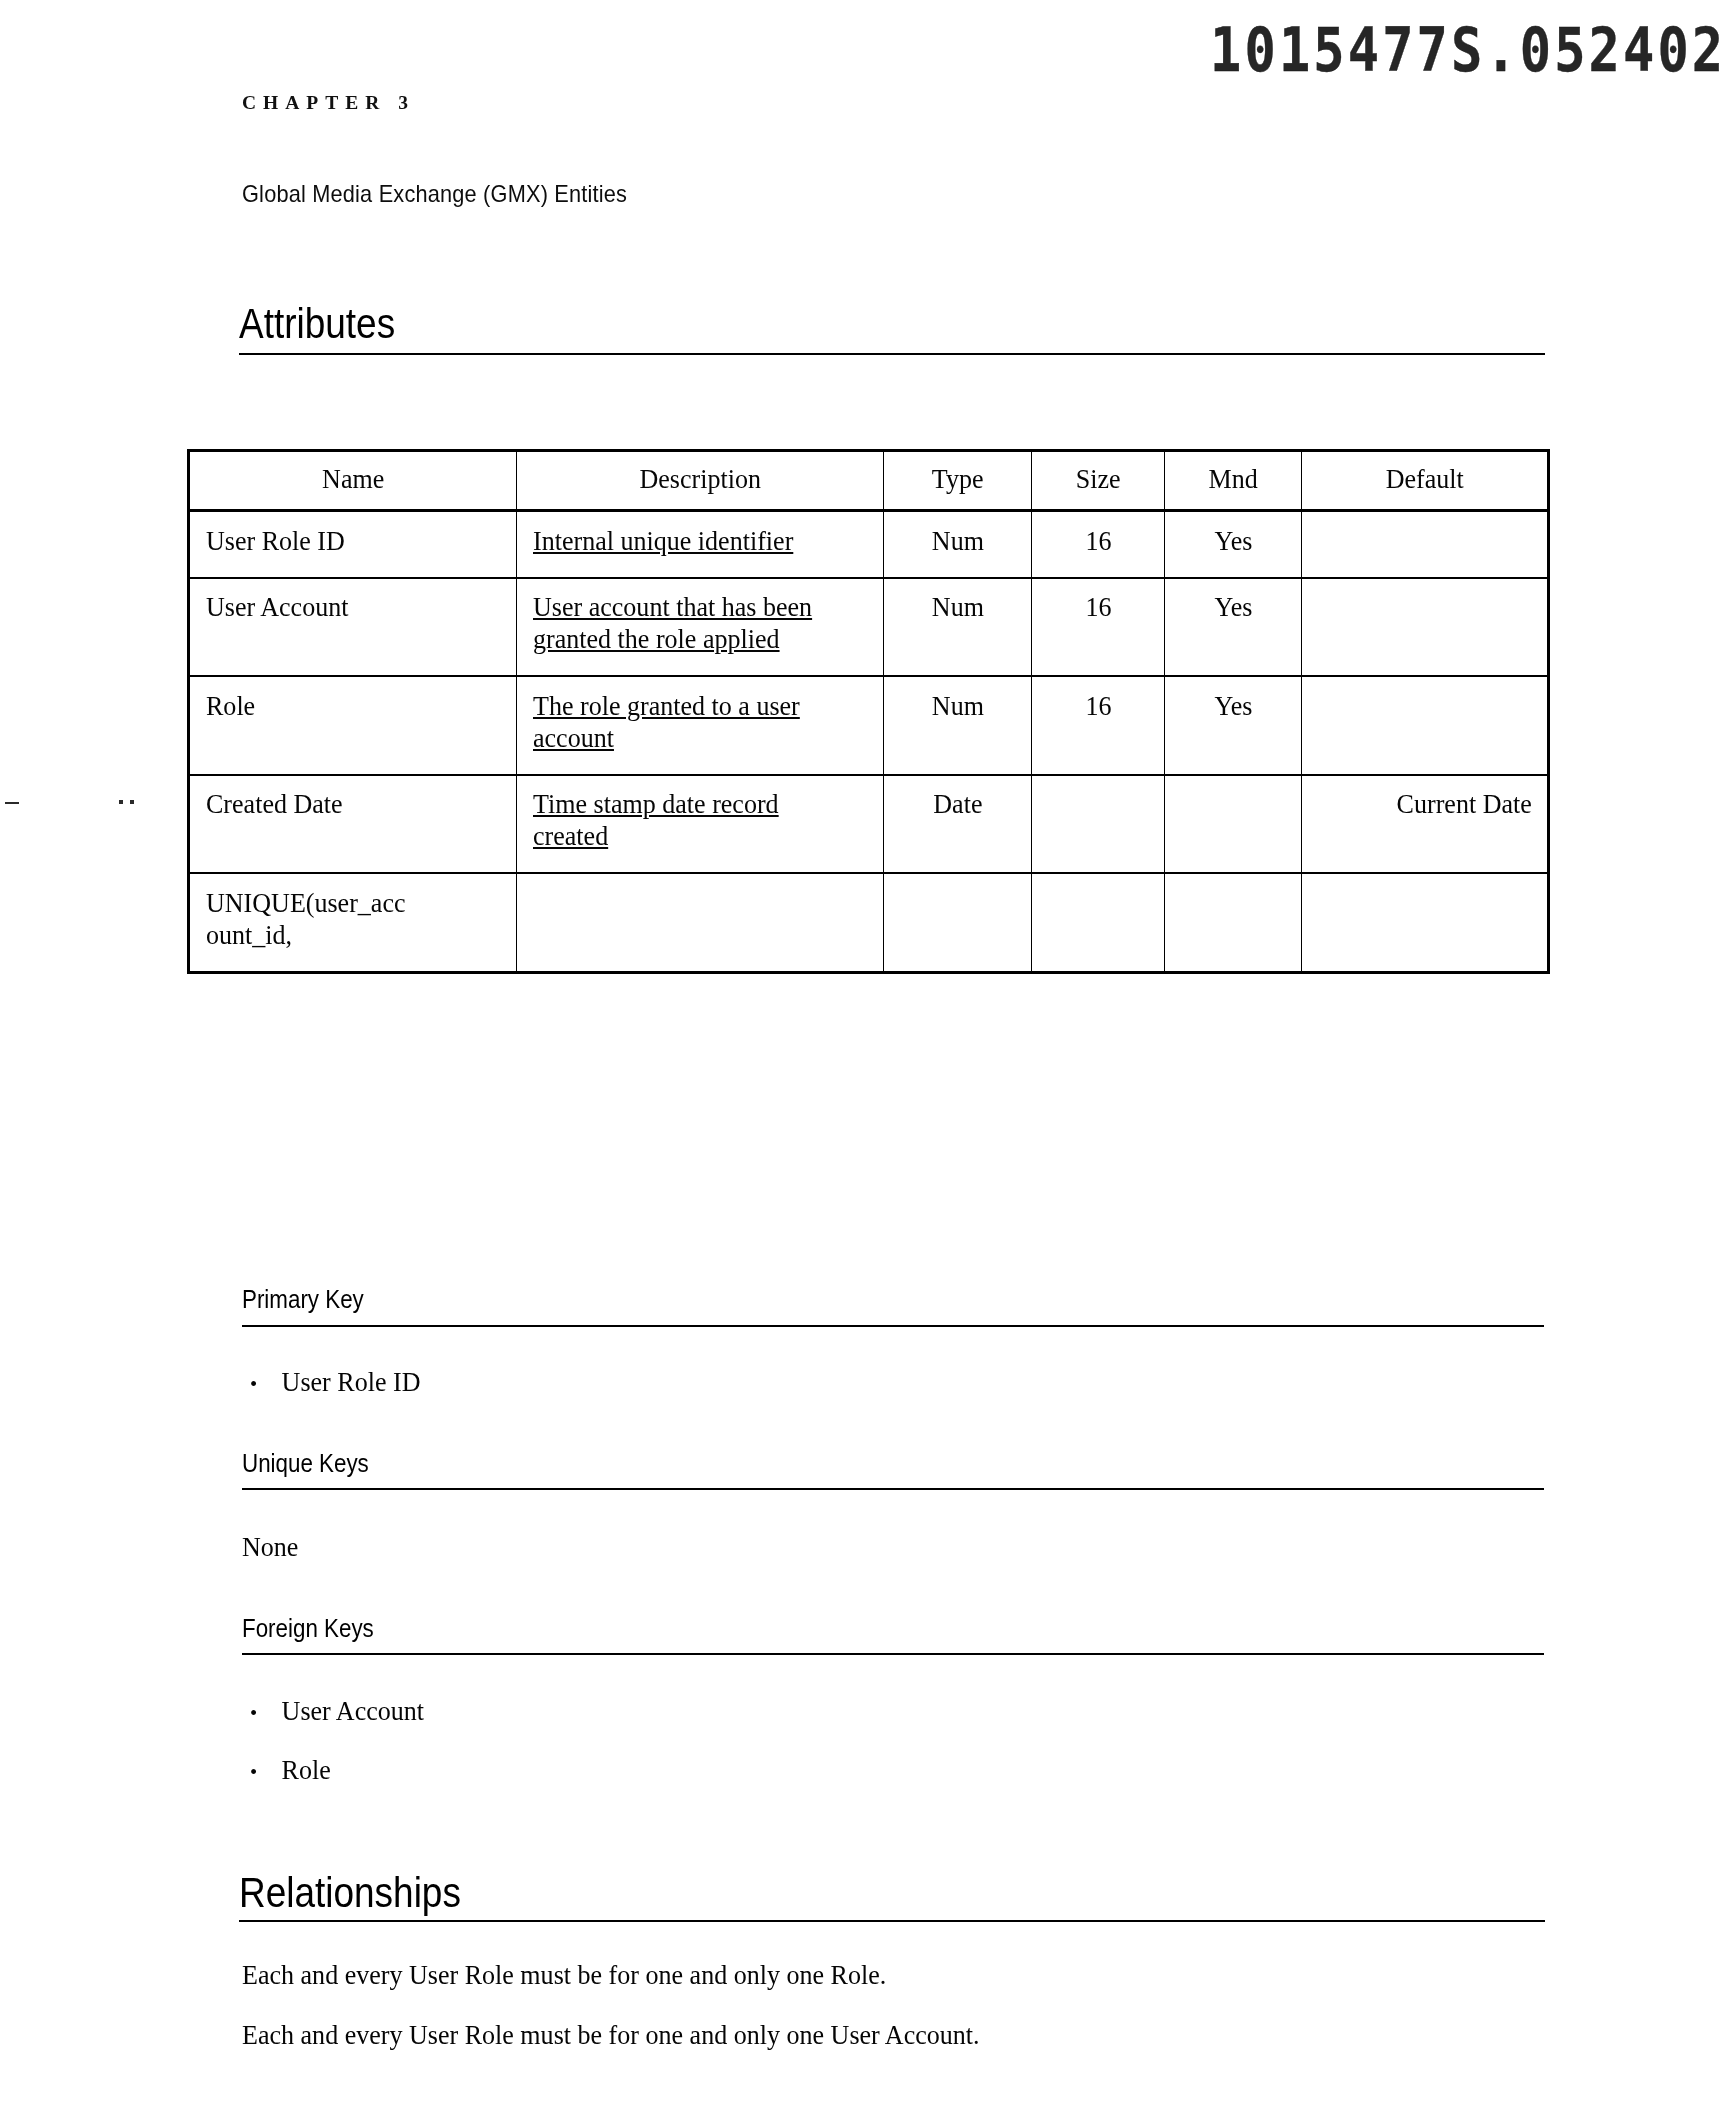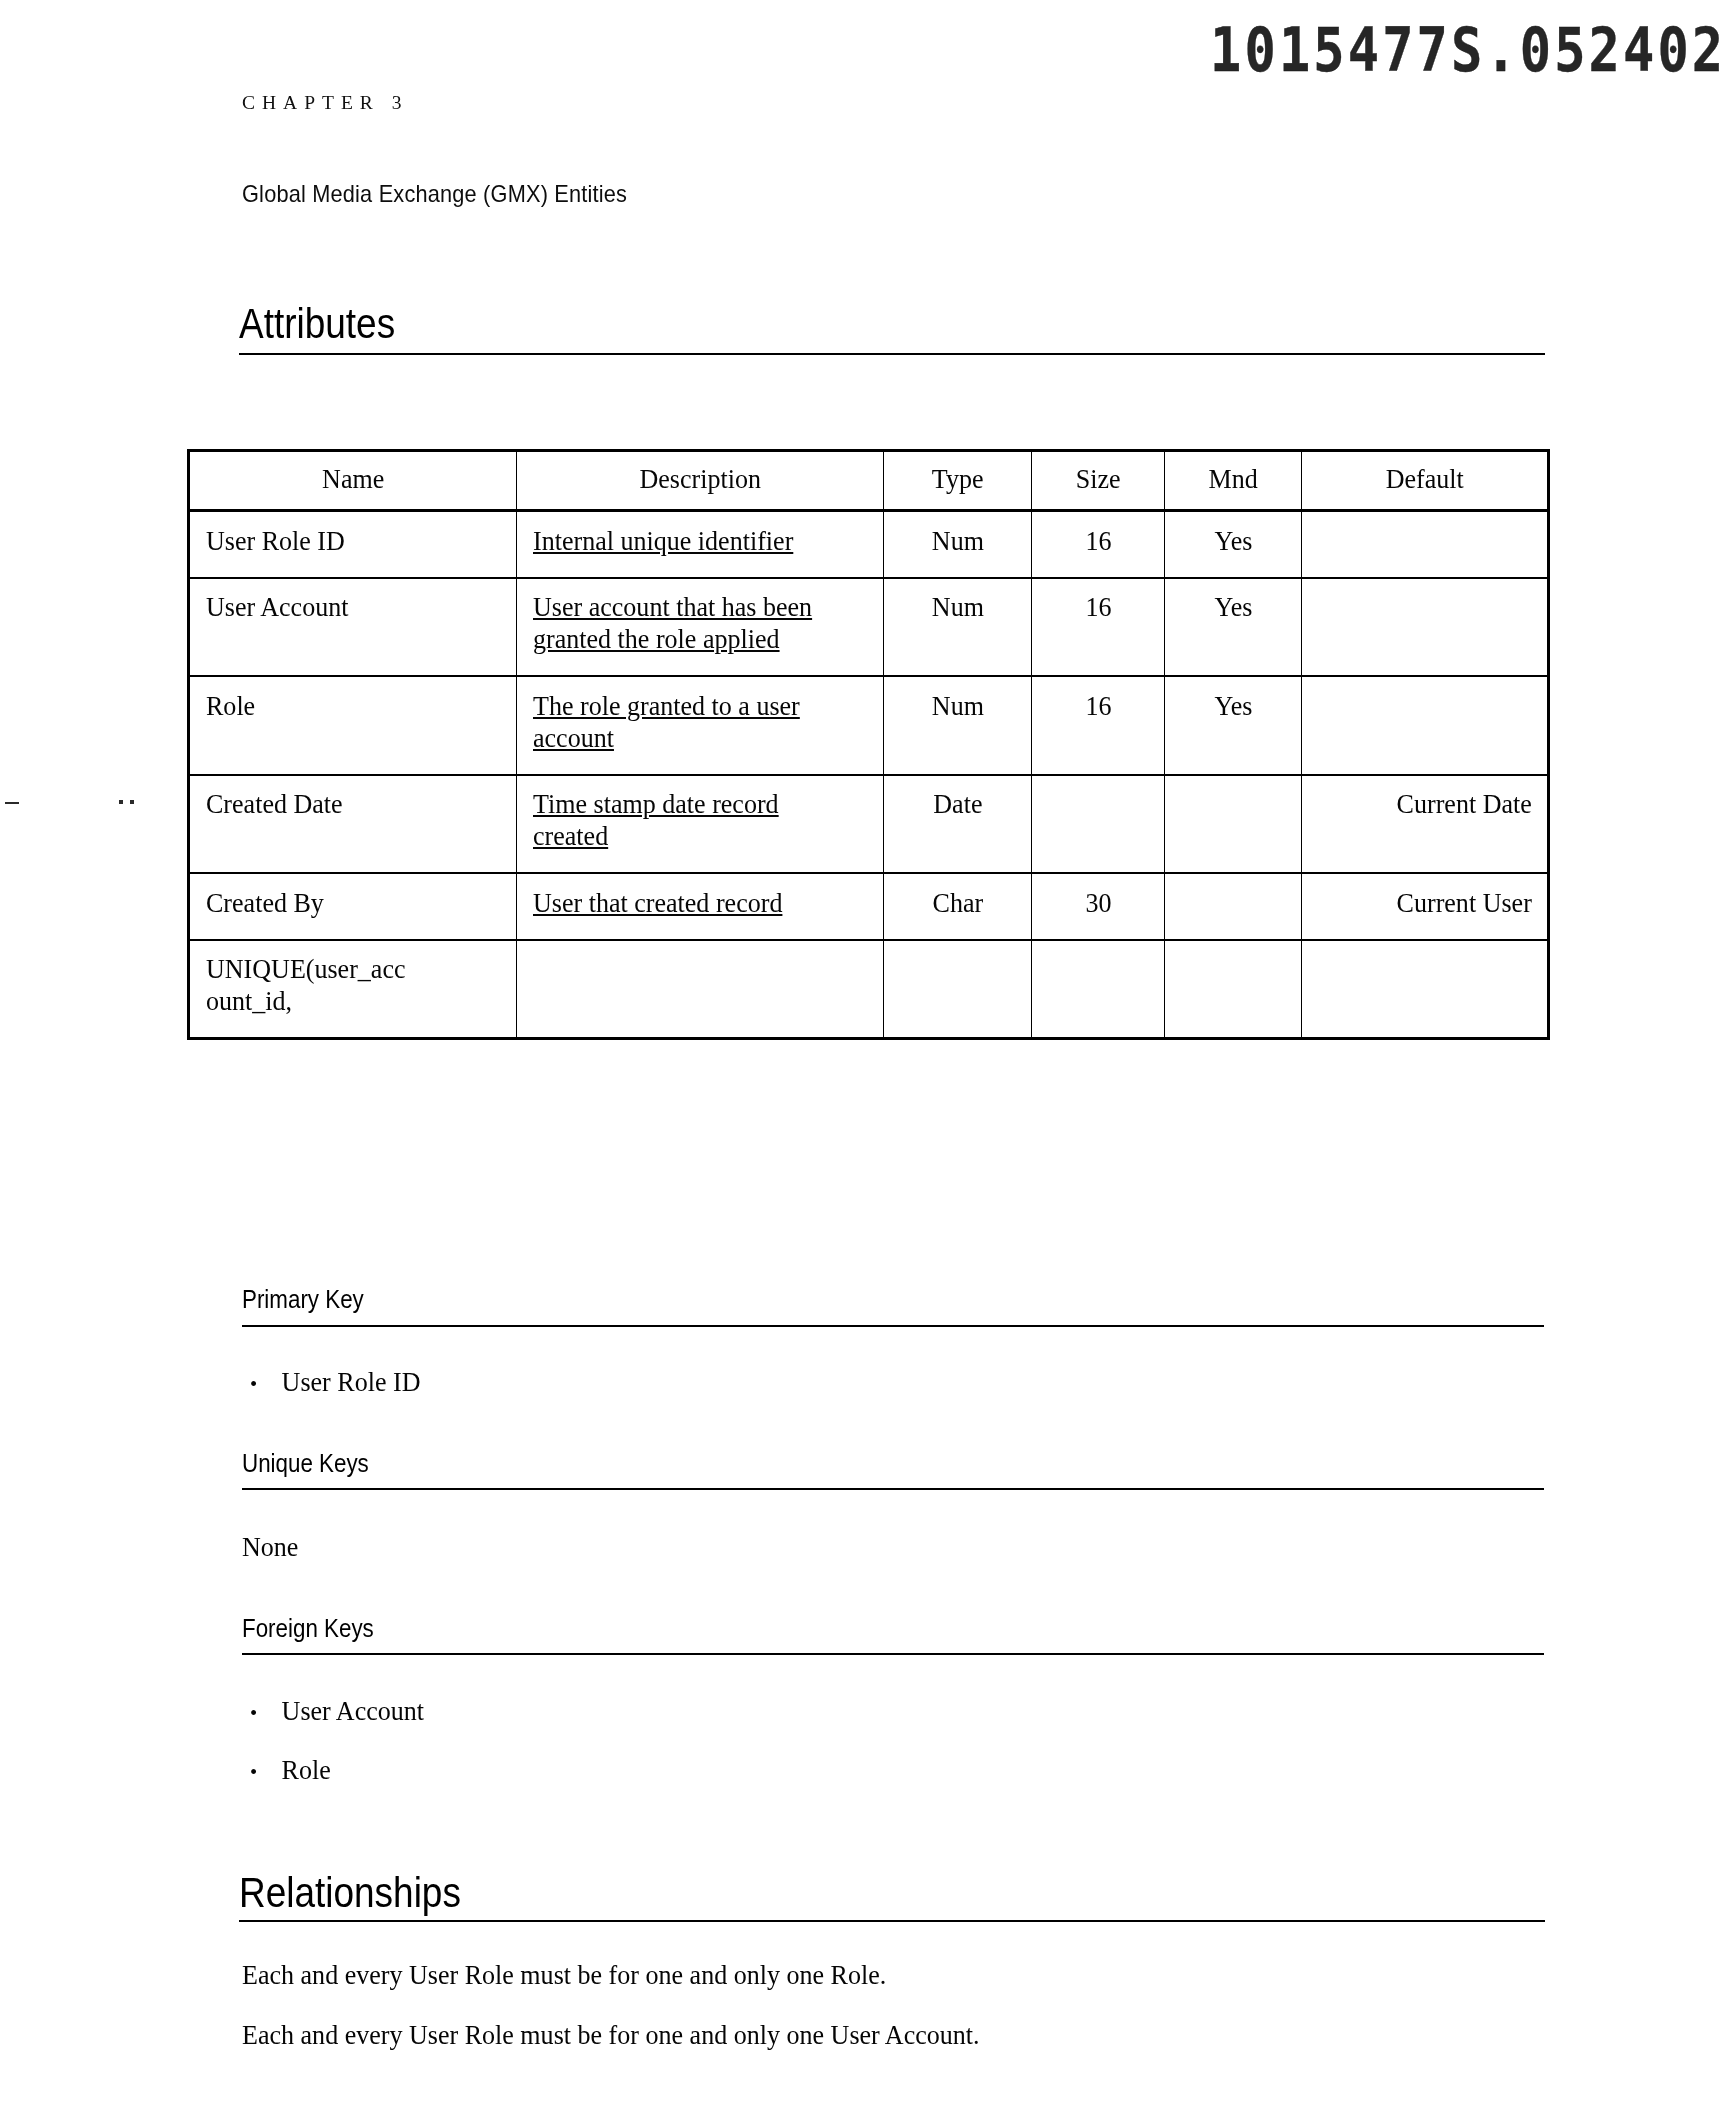--- a/index.html
+++ b/index.html
@@ -33,21 +33,21 @@
     transform-origin: right top;
   }
 
   
   .chapter {
     position: absolute;
     left: 242px;
     top: 92px;
     font-family: "Liberation Serif", "DejaVu Serif", serif;
     font-size: 19.5px;
-    font-weight: 400;
+    font-weight: 700;
     letter-spacing: 7px;
     color: #111;
   }
 
   .running-title {
     position: absolute;
     left: 242px;
     top: 181px;
     font-family: "Liberation Sans", "DejaVu Sans", sans-serif;
     font-size: 23.4px;
@@ -315,40 +315,20 @@
           <span class="cell-txt c-center"></span>
         </td>
       <td>
           <span class="cell-txt c-center"></span>
         </td>
       <td>
           <span class="cell-txt c-right">Current Date</span>
         </td>
     </tr>
     <tr>
-      <td class="name-cell">
-          <span class="cell-txt">Created By</span>
-        </td>
-      <td class="desc-cell">
-          <span class="cell-txt">User that created record</span>
-        </td>
-      <td>
-          <span class="cell-txt c-center">Char</span>
-        </td>
-      <td>
-          <span class="cell-txt c-center">30</span>
-        </td>
-      <td>
-          <span class="cell-txt c-center"></span>
-        </td>
-      <td>
-          <span class="cell-txt c-right">Current User</span>
-        </td>
-    </tr>
-    <tr>
       <td class="name-cell" style="padding-left:16px;">
           <span class="cell-txt">UNIQUE(user_acc ount_id,</span>
         </td>
       <td class="desc-cell">
           <span class="cell-txt"></span>
         </td>
       <td>
           <span class="cell-txt c-center"></span>
         </td>
       <td>

